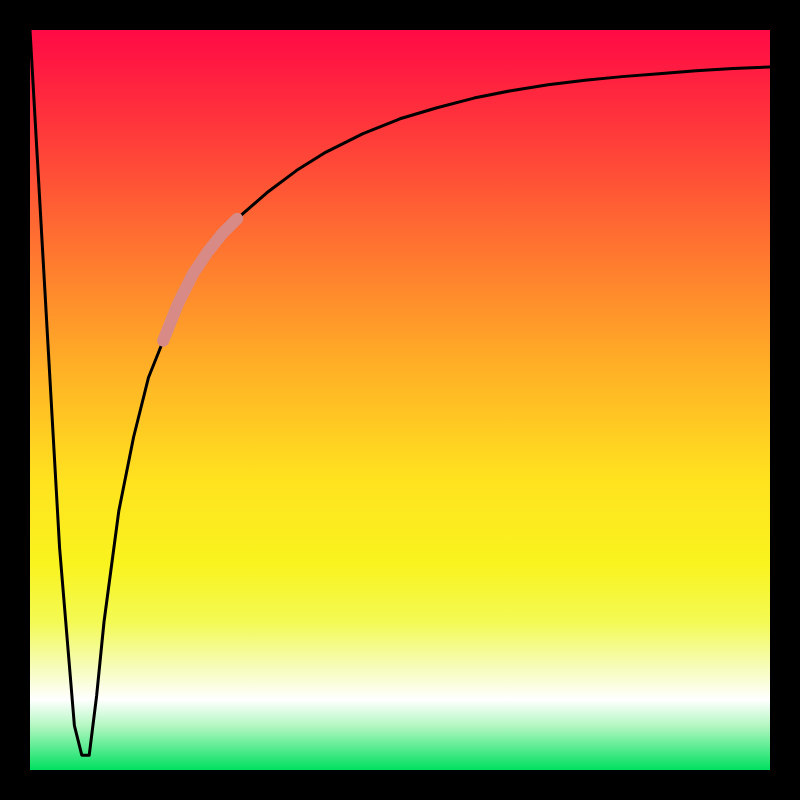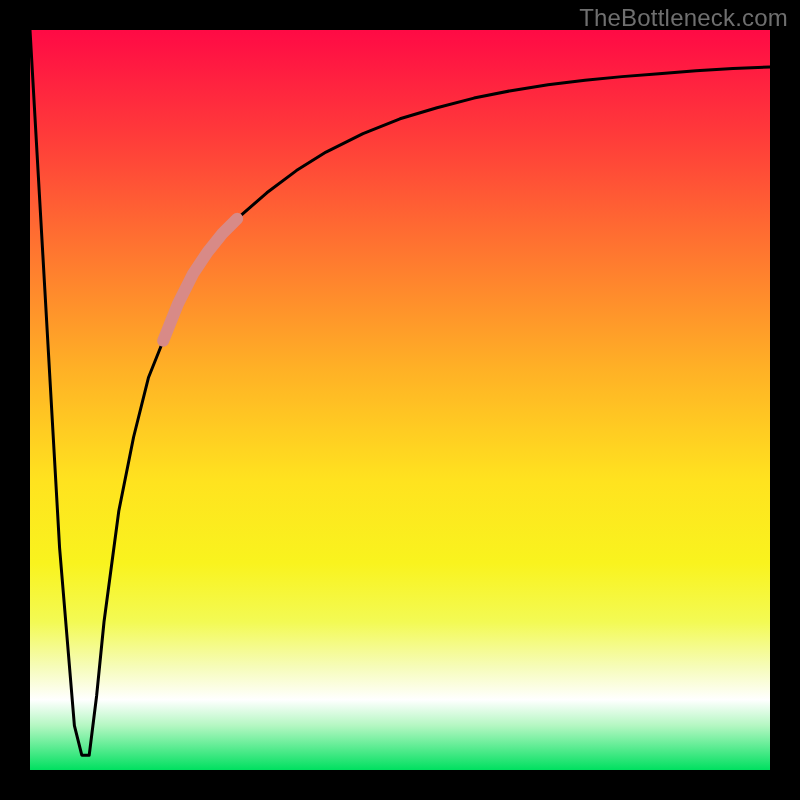--- a/index.html
+++ b/index.html
@@ -53,21 +53,20 @@
     inset: 0;
     width: 740px;
     height: 740px;
     overflow: visible;
   }
 </style>
 </head>
 <body>
 
 <div class="outer-frame">
-  <div class="watermark">TheBottleneck.com</div>
 
   <div class="plot-area">
     <svg class="curve-layer" viewBox="0 0 740 740" preserveAspectRatio="none">
       <path fill="none" stroke="#000000" stroke-width="3" stroke-linejoin="round" stroke-linecap="round" d="M0.00 0.00 L14.80 259.00 L29.60 518.00 L44.40 695.60 L51.80 725.20 L59.20 725.20 L66.60 666.00 L74.00 592.00 L88.80 481.00 L103.60 407.00 L118.40 347.80 L133.20 310.80 L148.00 273.80 L162.80 244.20 L185.00 214.60 L207.20 188.70 L236.80 162.80 L266.40 140.60 L296.00 122.10 L333.00 103.60 L370.00 88.80 L407.00 77.70 L444.00 68.08 L481.00 60.68 L518.00 54.76 L555.00 50.32 L592.00 46.62 L629.00 43.66 L666.00 40.70 L703.00 38.48 L740.00 37.00"></path>
       <path fill="none" stroke="#d88a87" stroke-width="12" stroke-linecap="round" d="M133.20 310.80 L148.00 273.80 L162.80 244.20 L177.60 222.00 L192.40 203.50 L207.20 188.70"></path>
     </svg>
   </div>
 </div>
 
 </body></html>

